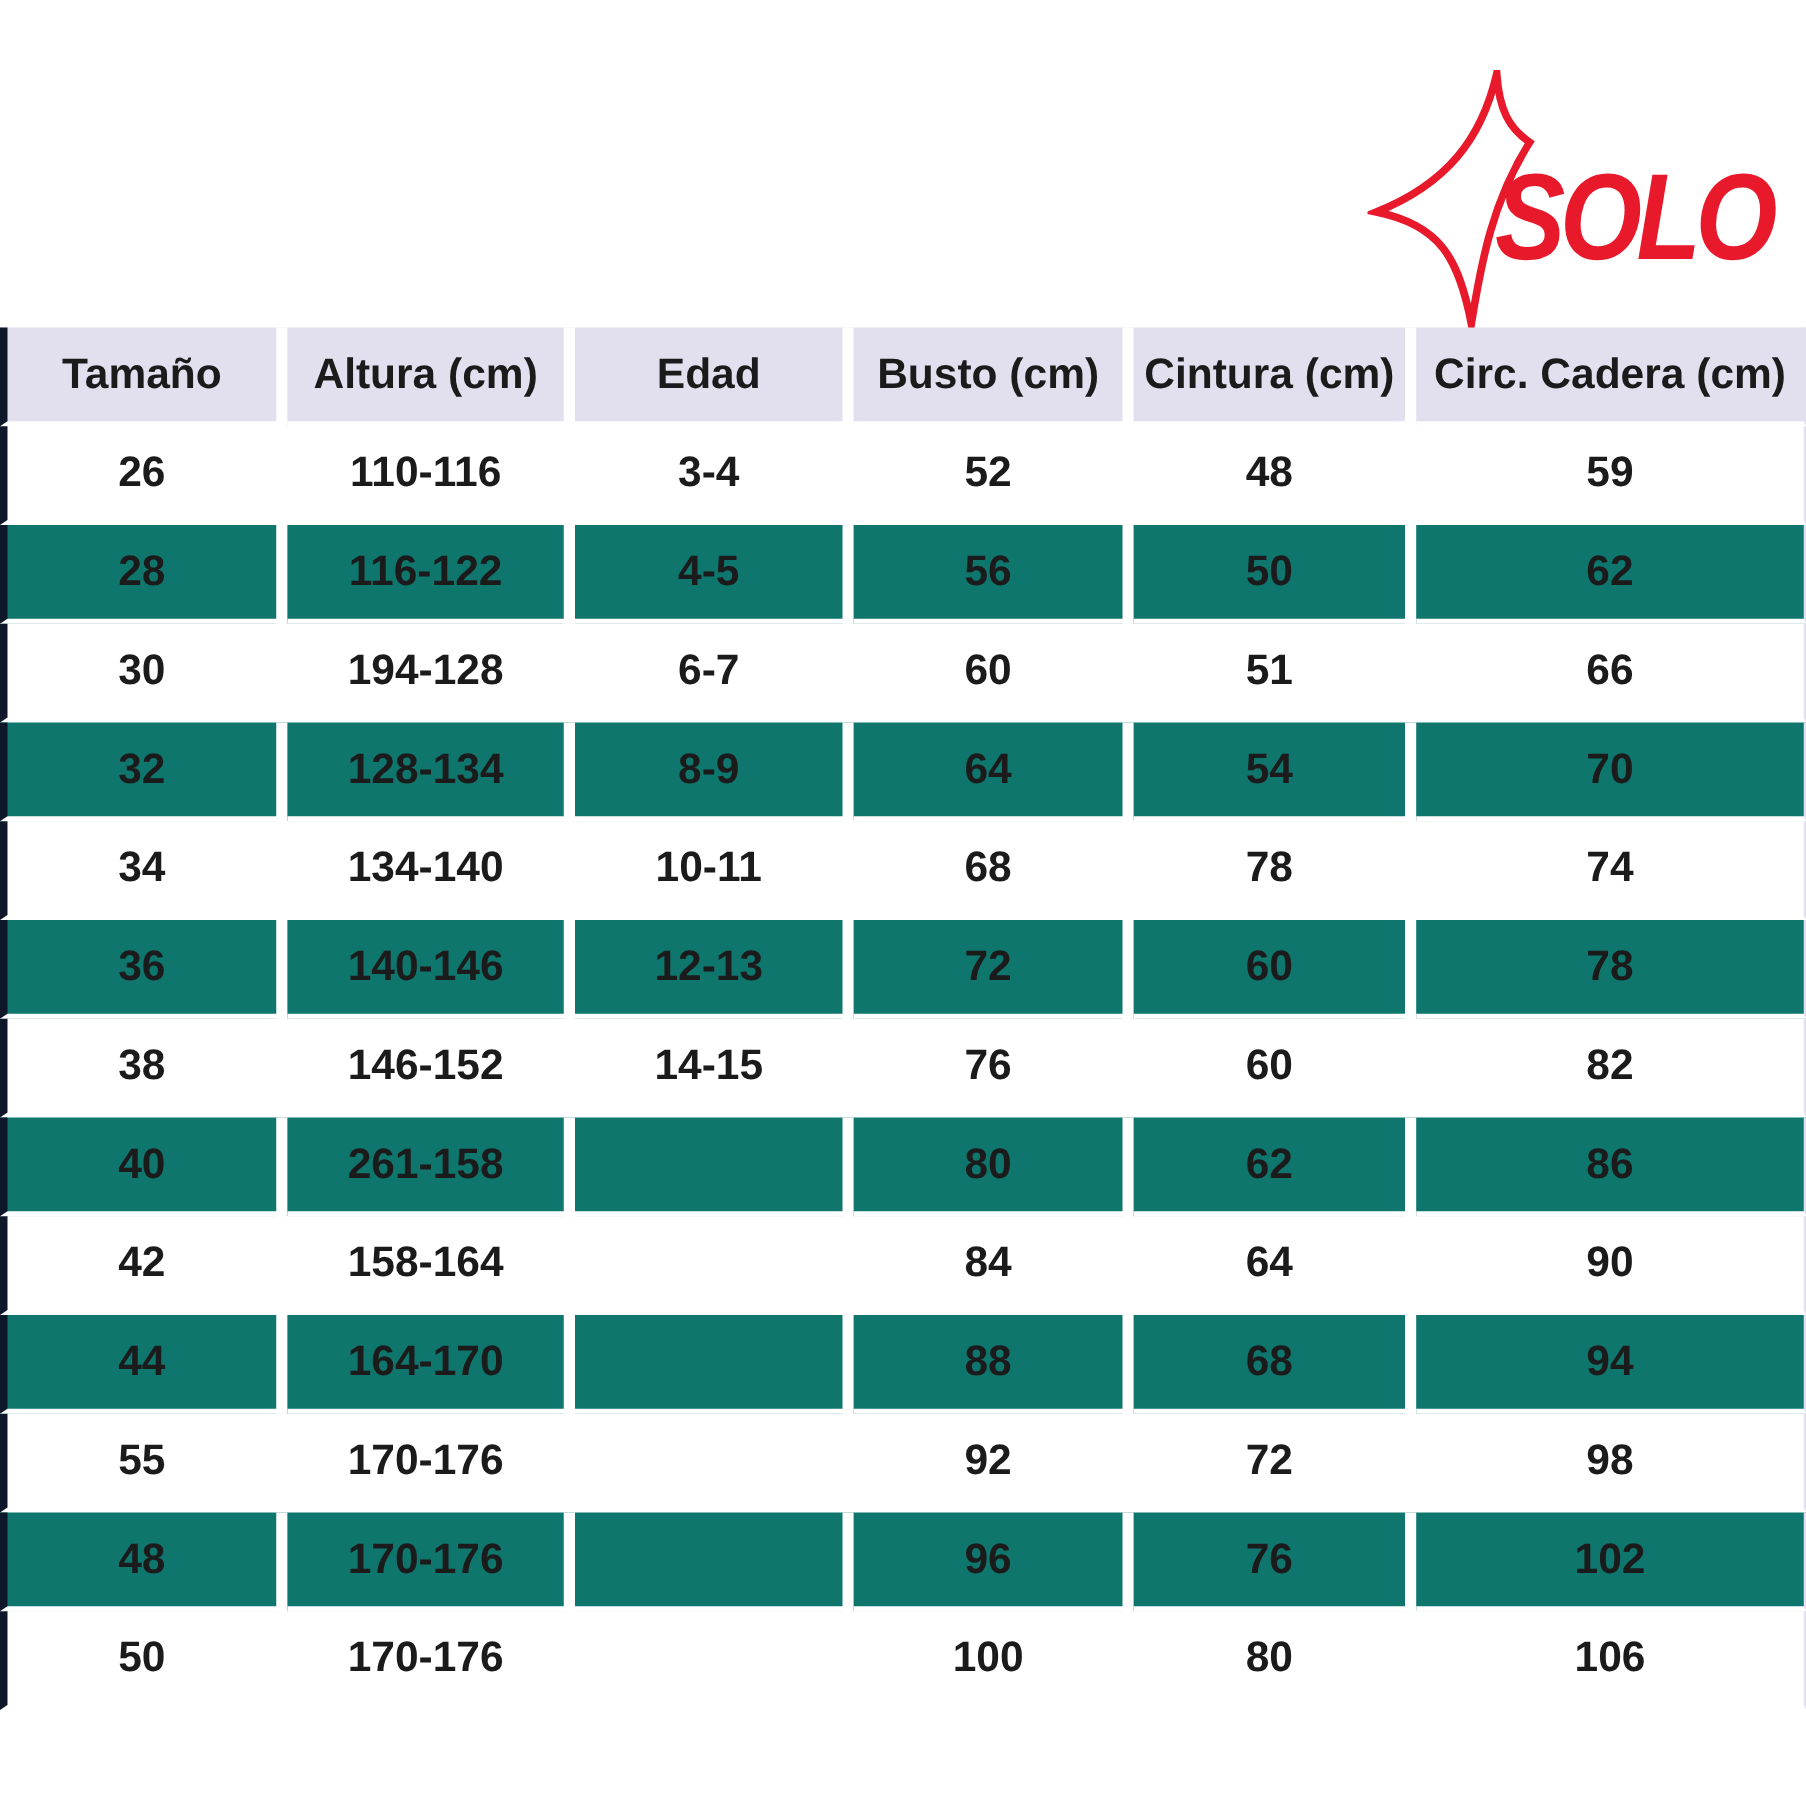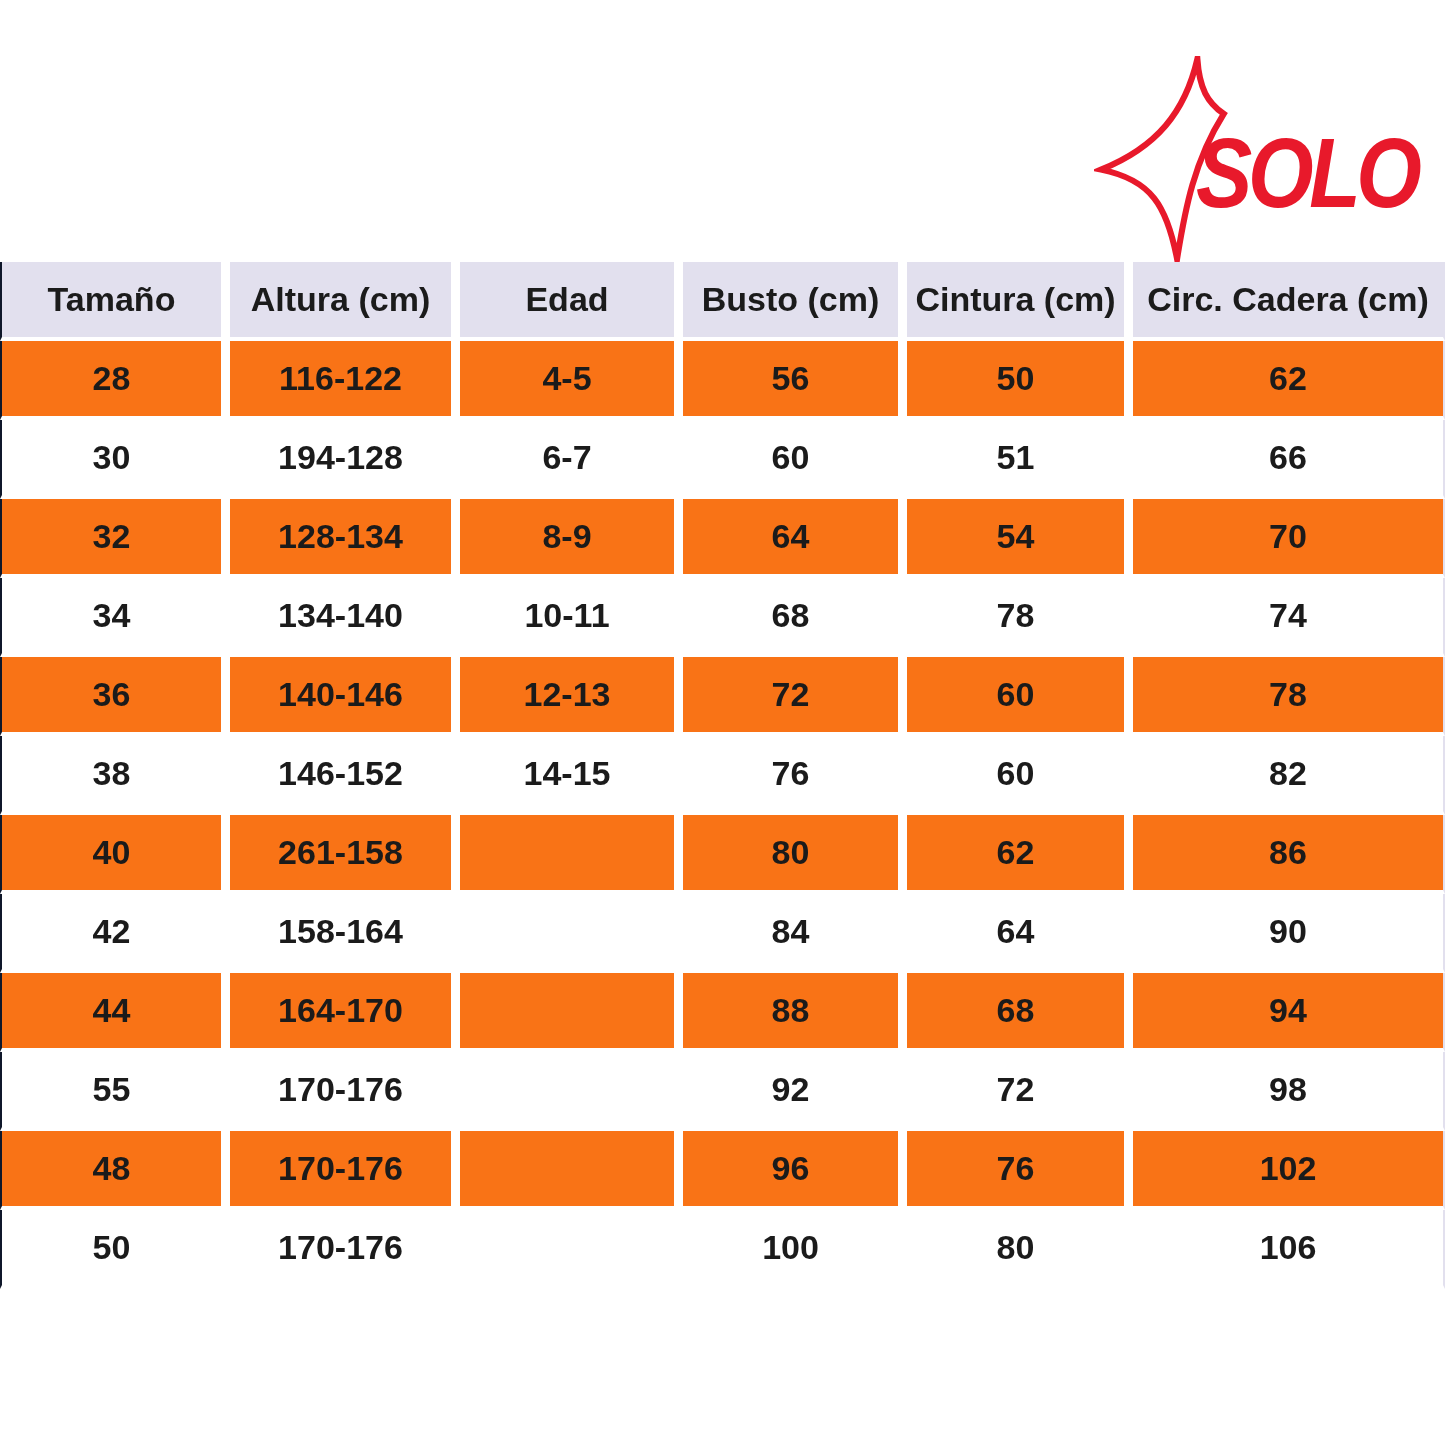--- a/index.html
+++ b/index.html
@@ -62,34 +62,34 @@
     vertical-align: middle;
     font-size: 34px;
     font-weight: bold;
     color: #1b1b1b;
     border-right: 9px solid #ffffff;
     border-bottom: 4px solid #ffffff;
     overflow: hidden;
   }
   .size-table th:first-child,
   .size-table td:first-child {
-    border-left: 2px solid #0f172a;
+    border-left: 6px solid #0f172a;
   }
   .size-table th:last-child,
   .size-table td:last-child {
     border-right: 2px solid #e2e0ee;
   }
   .size-table thead th {
     background: #e2e0ee;
   }
   .size-table tr.plain td {
     background: #ffffff;
   }
   .size-table tr.stripe td {
-    background: #f97316;
+    background: #0f766e;
     margin-left: 41px;
   }
 </style>
 </head>
 <body>
 
 <div class="logo">
   <svg class="logo-star" viewBox="0 0 150 205" xmlns="http://www.w3.org/2000/svg" aria-hidden="true">
     <path d="M 100,3
              C 88,55 60,90 5,112
@@ -113,20 +113,28 @@
     <tr>
       <th>Tamaño</th>
       <th>Altura (cm)</th>
       <th>Edad</th>
       <th>Busto (cm)</th>
       <th>Cintura (cm)</th>
       <th>Circ. Cadera (cm)</th>
     </tr>
   </thead>
   <tbody>
+      <tr class="plain">
+        <td>26</td>
+        <td>110-116</td>
+        <td>3-4</td>
+        <td>52</td>
+        <td>48</td>
+        <td>59</td>
+      </tr>
       <tr class="stripe">
         <td>28</td>
         <td>116-122</td>
         <td>4-5</td>
         <td>56</td>
         <td>50</td>
         <td>62</td>
       </tr>
       <tr class="plain">
         <td>30</td>

